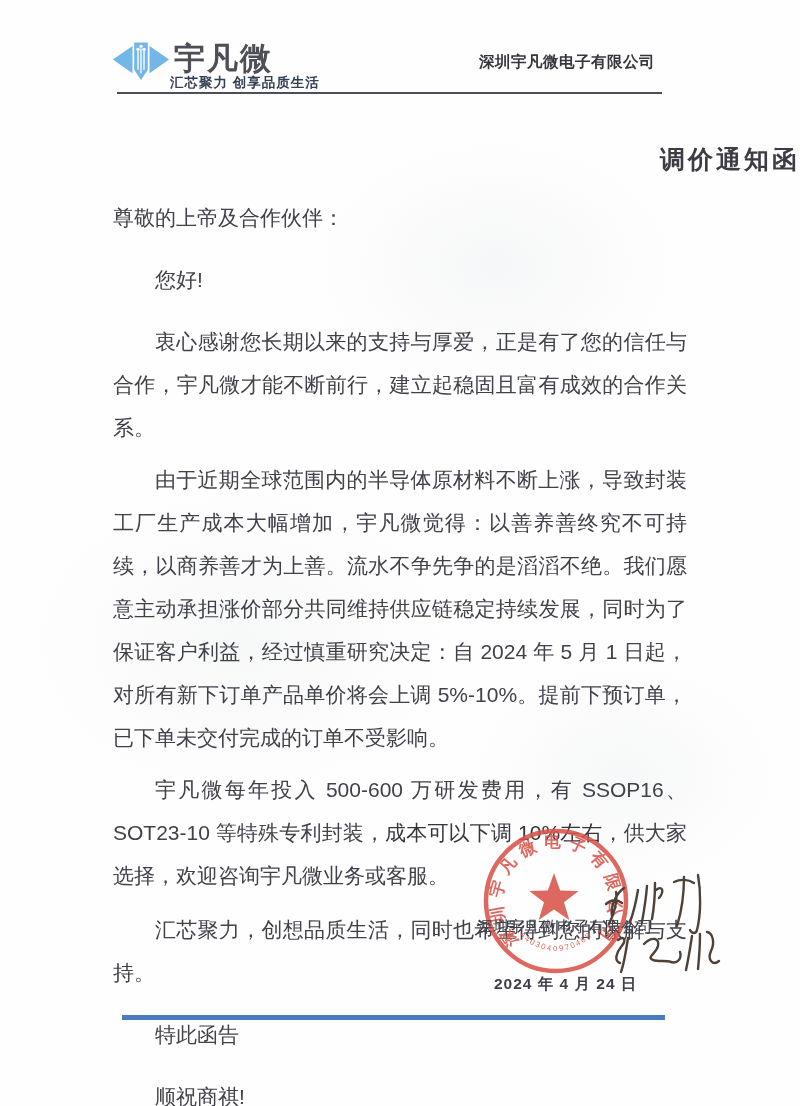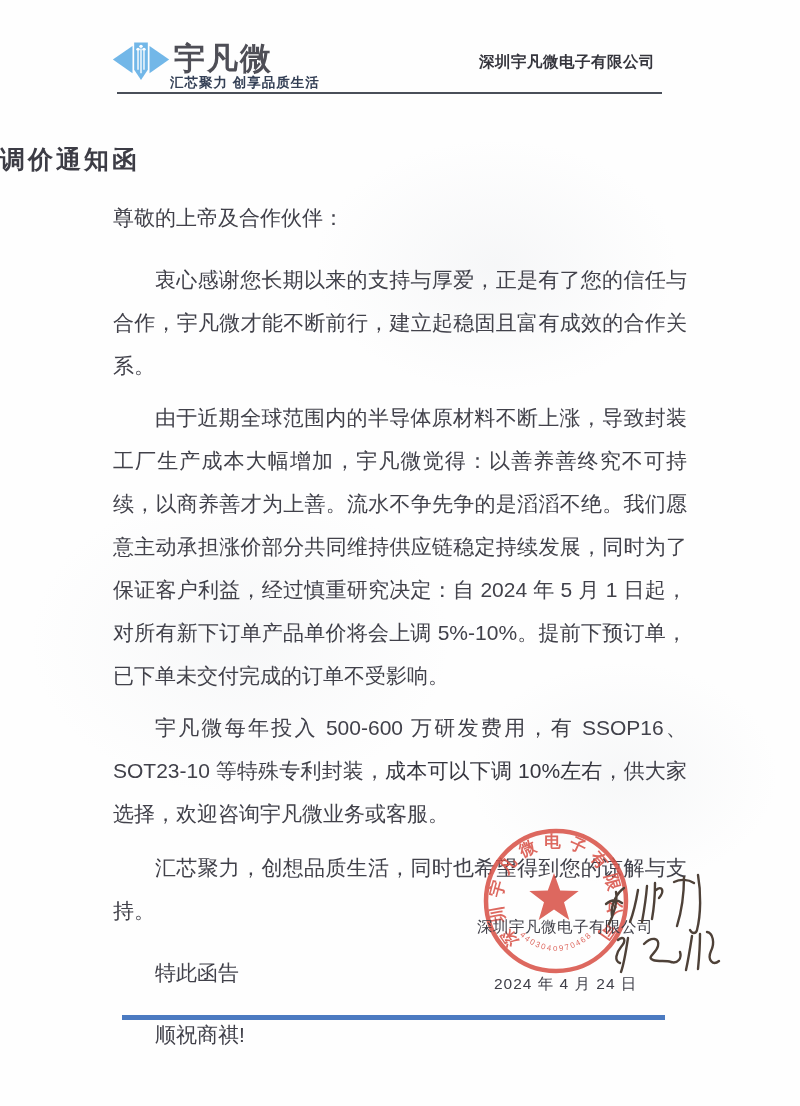--- a/index.html
+++ b/index.html
@@ -40,21 +40,21 @@
     font-size: 15.5px; font-weight: 700; letter-spacing: 0.5px; color: #35353d;
   }
   .header-rule {
     position: absolute; left: 117px; top: 92px; width: 545px; height: 2px;
     background: #4a4f59;
   }
 
   
   .doc-title {
     position: absolute; left: 0; top: 143px; width: 100%;
-    text-align: left; font-size: 25px; font-weight: 800;
+    text-align: right; font-size: 25px; font-weight: 800;
     letter-spacing: 3px; color: #3c3c45;
   }
 
   
   .body-text {
     position: absolute; left: 113px; top: 196px; width: 574px;
     font-size: 21px; line-height: 43px; text-align: justify; color: #41414a;
   }
   .body-text p { margin: 0 0 9px 0; }
   .body-text p.indent { text-indent: 2em; }
@@ -62,21 +62,21 @@
   .body-text p.gap-sm { margin-bottom: 11px; }
   .body-text b { font-weight: 400; color: #35353e; }
 
   
   .signoff-company {
     position: absolute; left: 477px; top: 917px;
     font-size: 15.5px; letter-spacing: 0.5px; color: #3f3f48; z-index: 3;
   }
   .signoff-date {
     position: absolute; left: 494px; top: 974px;
-    font-size: 15.5px; letter-spacing: 1px; color: #3f3f48; z-index: 3;
+    font-size: 15.5px; letter-spacing: 1px; color: #3f3f48; z-index: 3; font-weight: bold;
   }
 
   
   .seal { position: absolute; left: 476px; top: 821px; z-index: 2; opacity: 0.88; }
   .signature { position: absolute; left: 598px; top: 872px; z-index: 4; }
 
   
   .footer-rule {
     position: absolute; left: 122px; top: 1015px; width: 543px; height: 5px;
     background: #4b7ac1;
@@ -100,20 +100,21 @@
   </svg>
   <div class="logo-text">宇凡微</div>
   <div class="tagline">汇芯聚力 创享品质生活</div>
   <div class="header-company">深圳宇凡微电子有限公司</div>
   <div class="header-rule"></div>
 
   <div class="doc-title">调价通知函</div>
 
   <div class="body-text">
     <p class="gap">尊敬的上帝及合作伙伴：</p>
+    <p class="indent gap">您好!</p>
     <p class="indent">衷心感谢您长期以来的支持与厚爱，正是有了您的信任与合作，宇凡微才能不断前行，建立起稳固且富有成效的合作关系。</p>
     <p class="indent">由于近期全球范围内的半导体原材料不断上涨，导致封装工厂生产成本大幅增加，宇凡微觉得：以善养善终究不可持续，以商养善才为上善。流水不争先争的是滔滔不绝。我们愿意主动承担涨价部分共同维持供应链稳定持续发展，同时为了保证客户利益，经过慎重研究决定：自 2024 年 5 月 1 日起，对所有新下订单产品单价将会上调 5%-10%。提前下预订单，已下单未交付完成的订单不受影响。</p>
     <p class="indent gap-sm"><span>宇凡微每年投入 500-600 万研发费用，有 SSOP16、SOT23-10 等特殊专利封装，</span><b>成本可以下调 10%左右</b><span>，供大家选择，欢迎咨询宇凡微业务或客服。</span></p>
     <p class="indent gap">汇芯聚力，创想品质生活，同时也希望得到您的谅解与支持。</p>
     <p class="indent gap">特此函告</p>
     <p class="indent">顺祝商祺!</p>
   </div>
 
   <div class="signoff-company">深圳宇凡微电子有限公司</div>
   <div class="signoff-date">2024 年 4 月 24 日</div>

